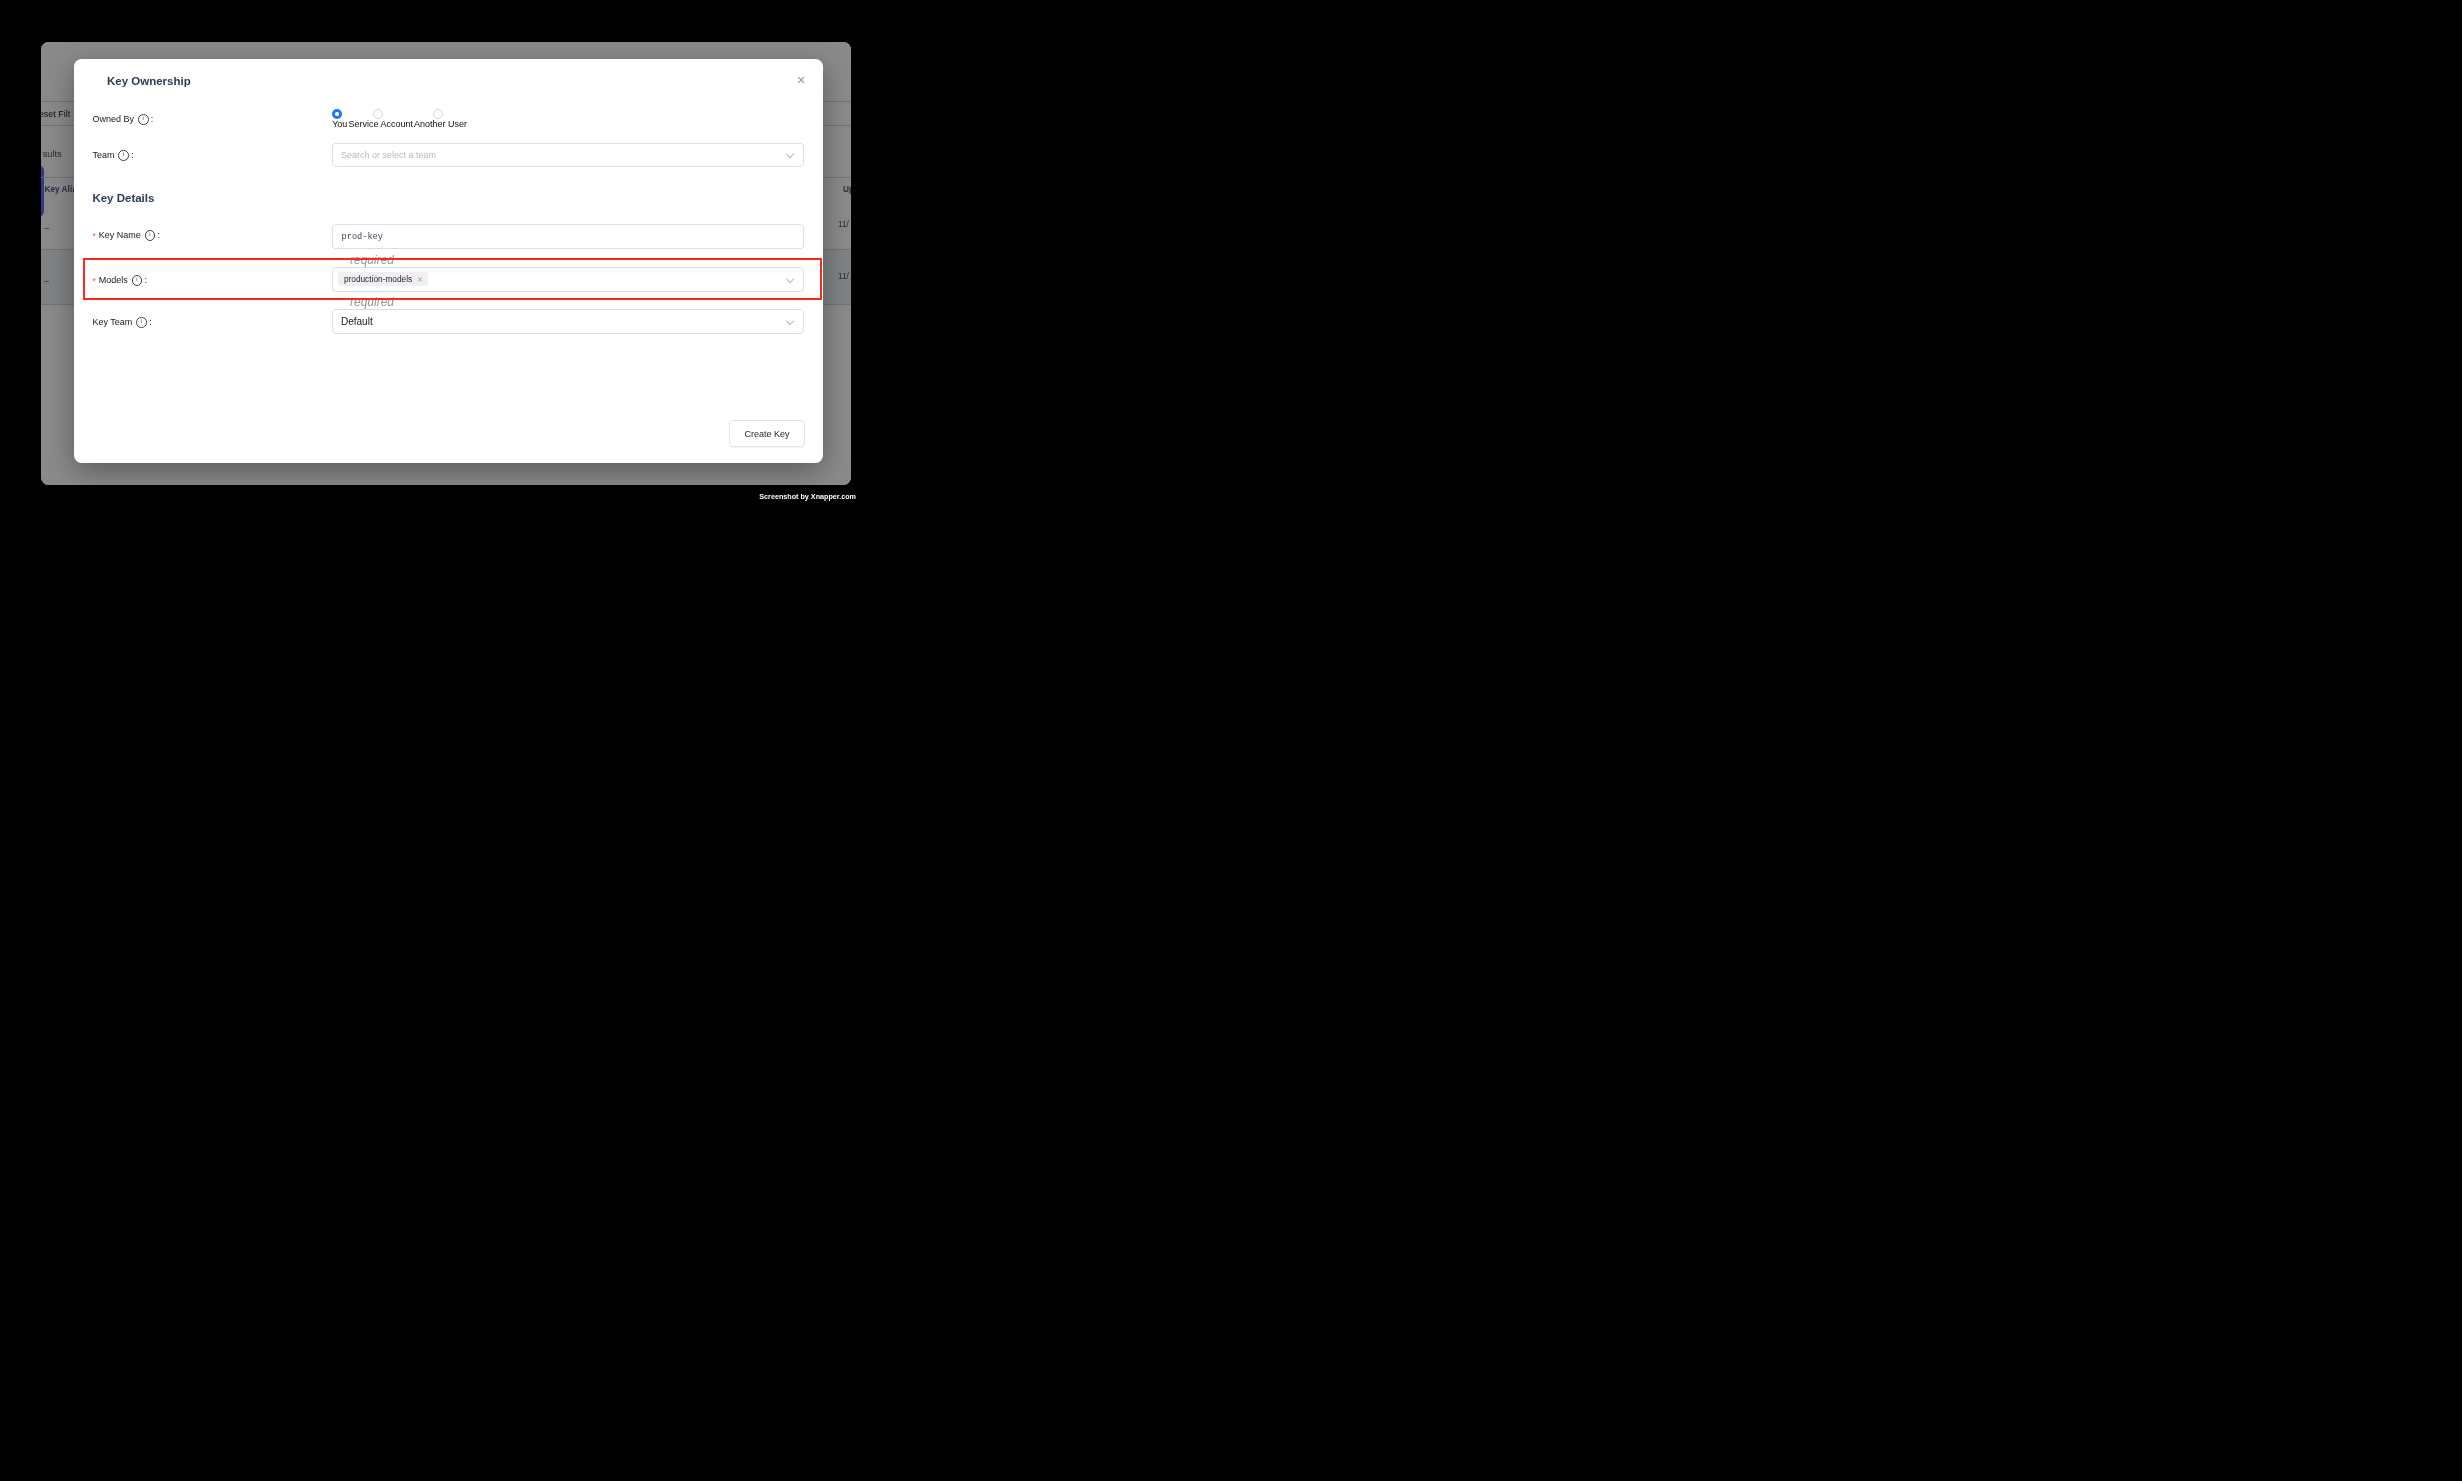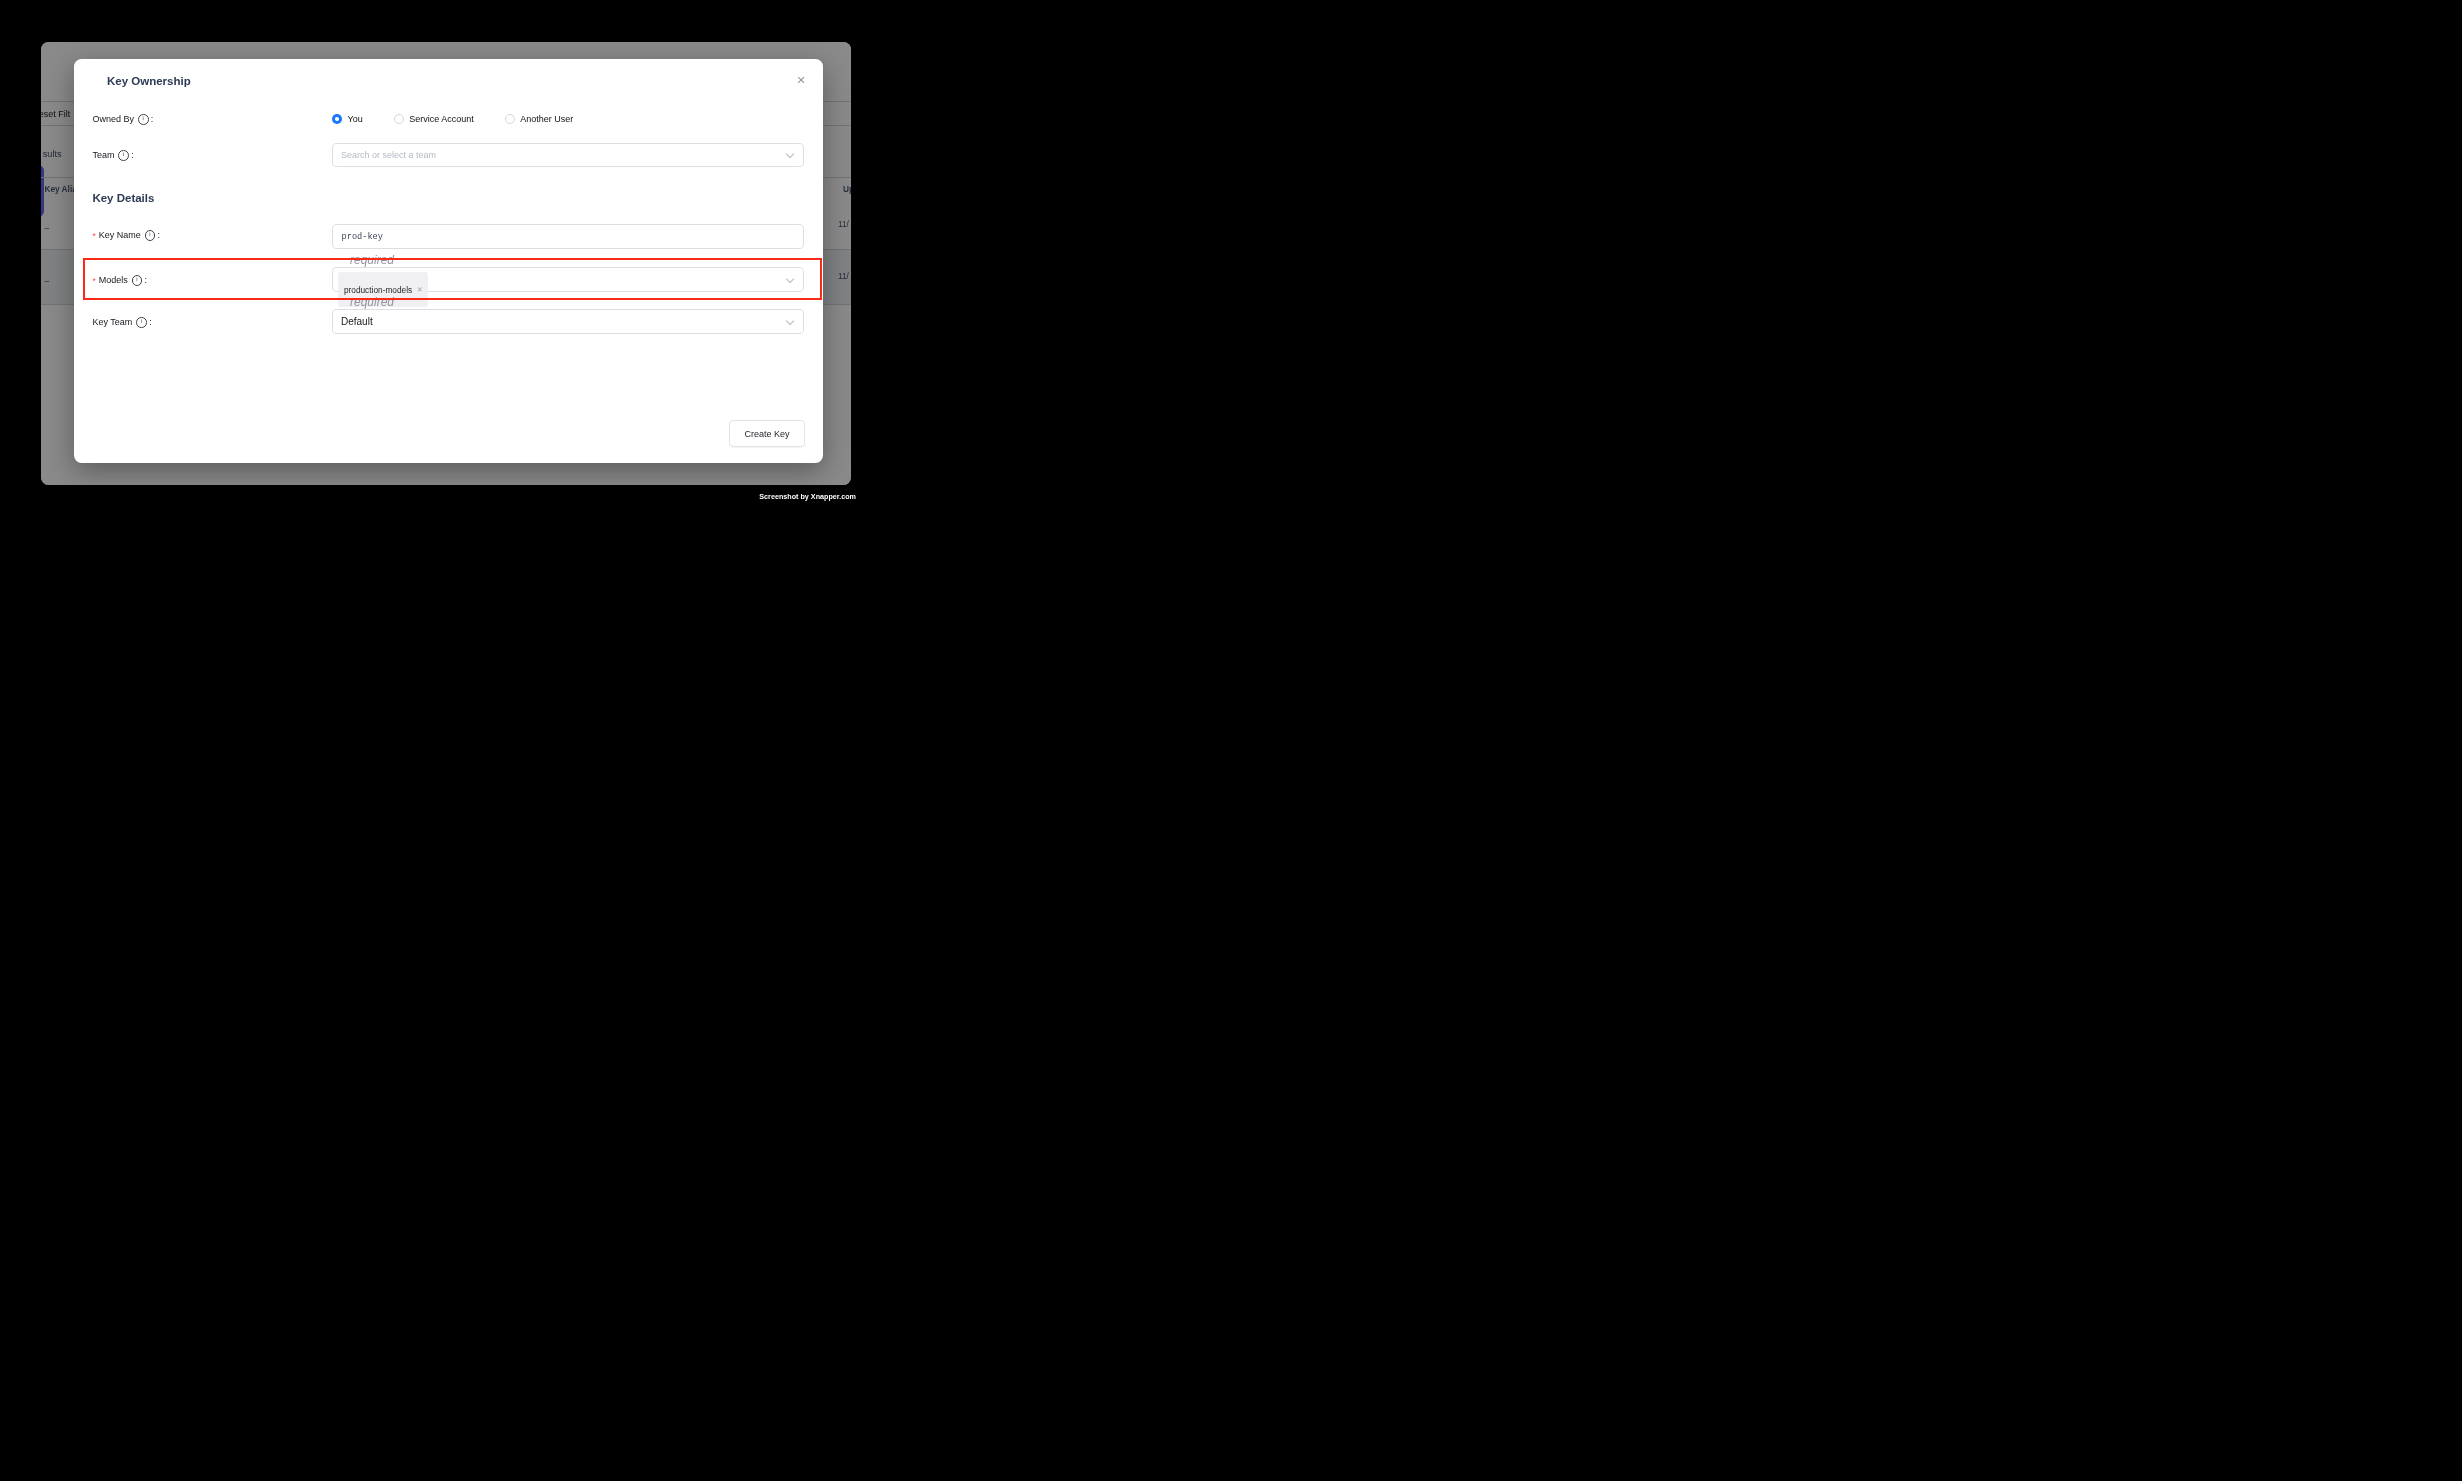--- a/index.html
+++ b/index.html
@@ -32,41 +32,41 @@
   .close-btn{position:absolute;left:718px;top:12px;width:18.4px;height:18.4px;border:none;background:none;
              font-size:11px;color:#8f959e;cursor:pointer;line-height:18.4px;text-align:center;padding:0;}
   .field-label{position:absolute;left:18.4px;font-size:9px;color:#16181d;display:flex;align-items:center;}
   .lbl-owned{top:55px;} .lbl-team{top:91px;} .lbl-keyname{top:171px;} .lbl-models{top:216px;} .lbl-keytype{top:258px;}
   .req-star{color:#ff4d4f;font-size:8.6px;margin-right:2.9px;position:relative;top:1.1px;}
   .info-i{display:inline-flex;align-items:center;justify-content:center;width:8.6px;height:8.6px;
           border:0.7px solid #3f434a;border-radius:50%;font-size:5.7px;line-height:1;color:#3f434a;
           margin:0 2.3px 0 4px;font-style:normal;}
   
   .radio-row{position:absolute;left:258px;top:53px;height:13.8px;display:flex;align-items:center;}
-  .radio-item{display:flex;align-items:center;margin-right:31px;font-size:9px;color:#0f1115;}
+  .radio-item{display:flex;align-items:center;margin-right:1px;font-size:9px;color:#0f1115;flex-direction:column;}
   .radio{width:10.3px;height:10.3px;border-radius:50%;margin-right:5.2px;box-sizing:border-box;position:relative;
          background:#fff;border:0.9px solid #d3d6dc;}
   .radio.checked{background:#1677ff;border:none;}
   .radio.checked::after{content:"";position:absolute;left:3.4px;top:3.4px;width:3.4px;height:3.4px;border-radius:50%;background:#fff;}
   
   .box{position:absolute;left:258px;width:472px;height:25px;box-sizing:border-box;border:0.6px solid #dcdee3;
        border-radius:4.6px;background:#fff;}
   .box-team{top:84px;height:24px;}
   .box-keyname{top:165px;}
   .box-models{top:208px;}
   .box-keytype{top:250px;}
   .chevron{position:absolute;right:9.8px;top:50%;width:5.2px;height:5.2px;margin-top:-4px;
            border-right:1px solid #b6bac2;border-bottom:1px solid #b6bac2;transform:rotate(45deg);}
   .placeholder{position:absolute;left:8px;top:0;line-height:23px;font-size:9px;color:#b4bac3;
                background:none;border:none;width:425px;padding:0;font-family:inherit;}
   input.placeholder::placeholder{color:#b4bac3;}
   .keyname-input{position:absolute;left:8.6px;top:0;line-height:24px;height:24px;font-size:8.6px;color:#3b4557;
                  background:none;border:none;width:425px;padding:0;font-family:Liberation Mono, monospace;}
   .select-value{position:absolute;left:8px;top:0;line-height:24px;font-size:10px;color:#16181d;}
-  .tag{position:absolute;left:4.6px;top:4px;height:35px;display:inline-flex;align-items:center;
+  .tag{position:absolute;left:4.6px;top:4px;height:14px;display:inline-flex;align-items:center;
        background:#f0f0f2;border-radius:2.9px;padding:0 5.2px 0 6.3px;}
   .tag-text{font-size:8.3px;color:#23262b;}
   .tag-x{font-size:7.2px;color:#9ea3ac;margin-left:4.6px;cursor:pointer;}
   .required-msg{position:absolute;left:276px;font-size:12px;color:#9196a1;font-style:italic;}
   .req1{top:194px;} .req2{top:236px;}
   
   .opt-panel{position:absolute;left:18.4px;top:297px;width:713px;height:38px;box-sizing:border-box;
              border:0.6px solid #e4e7ee;border-radius:5.7px;background:#fff;}
   .opt-title{position:absolute;left:12px;top:0;line-height:37px;font-size:10px;font-weight:600;color:#2e3d58;}
   .opt-chevron{position:absolute;right:13.8px;top:50%;width:6.3px;height:6.3px;margin-top:-5.2px;

